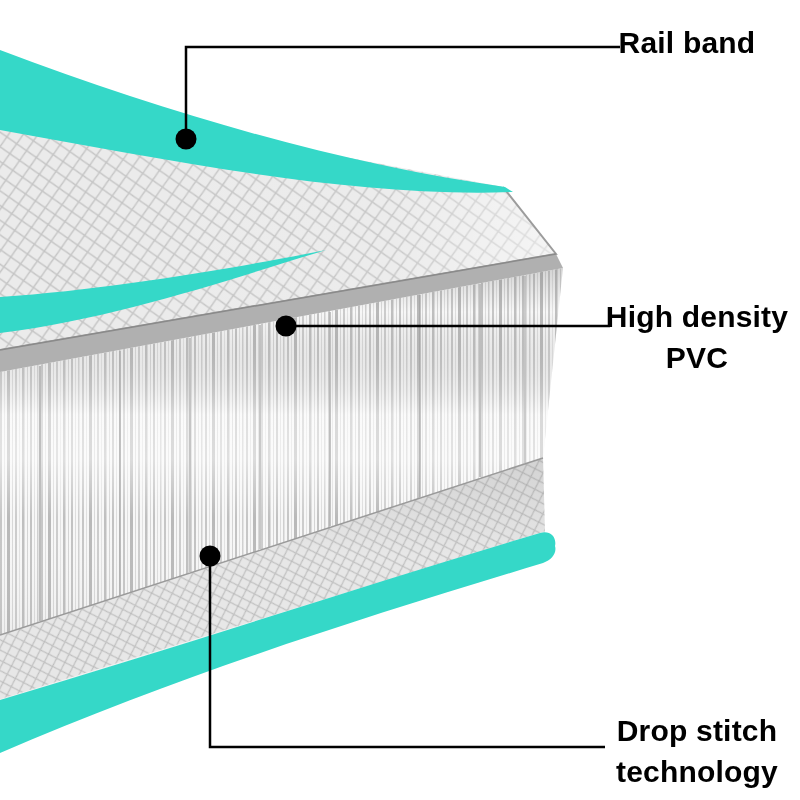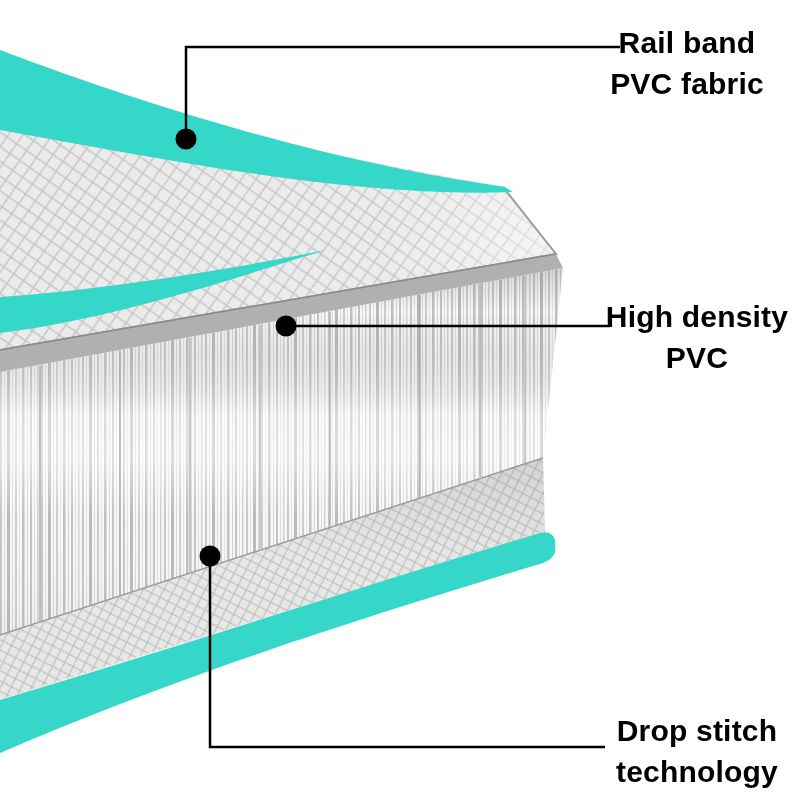--- a/index.html
+++ b/index.html
@@ -137,21 +137,20 @@
     </g>
 
     <g>
       <polyline points="210,558 210,747 605,747" fill="none" class="stroke-ink" stroke-width="2.5"></polyline>
       <circle cx="210" cy="556" r="10.5" class="fill-ink"></circle>
     </g>
   </svg>
 
   <div class="callout-label" id="label-rail-band">
     <span>Rail band</span>
-    <span>PVC fabric</span>
   </div>
 
   <div class="callout-label" id="label-high-density">
     <span>High density</span>
     <span>PVC</span>
   </div>
 
   <div class="callout-label" id="label-drop-stitch">
     <span>Drop stitch</span>
     <span>technology</span>

